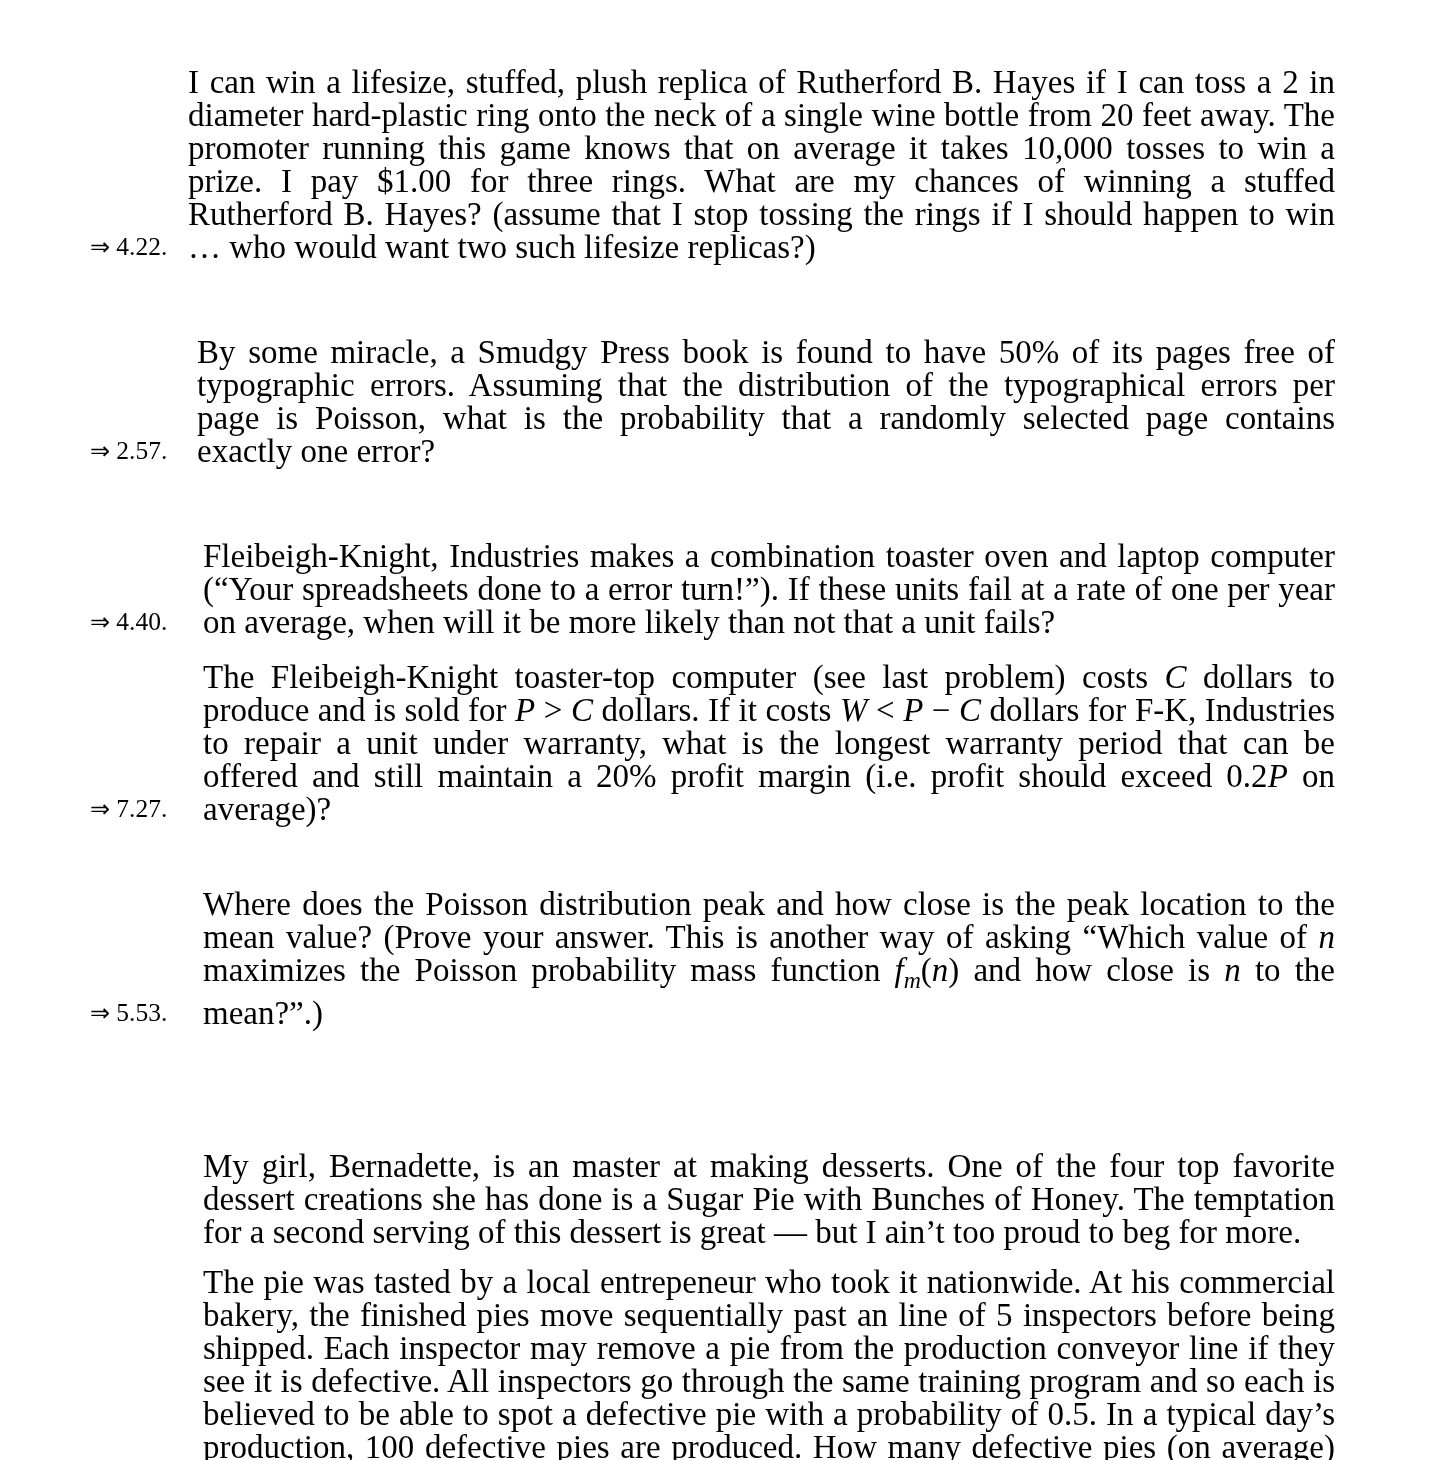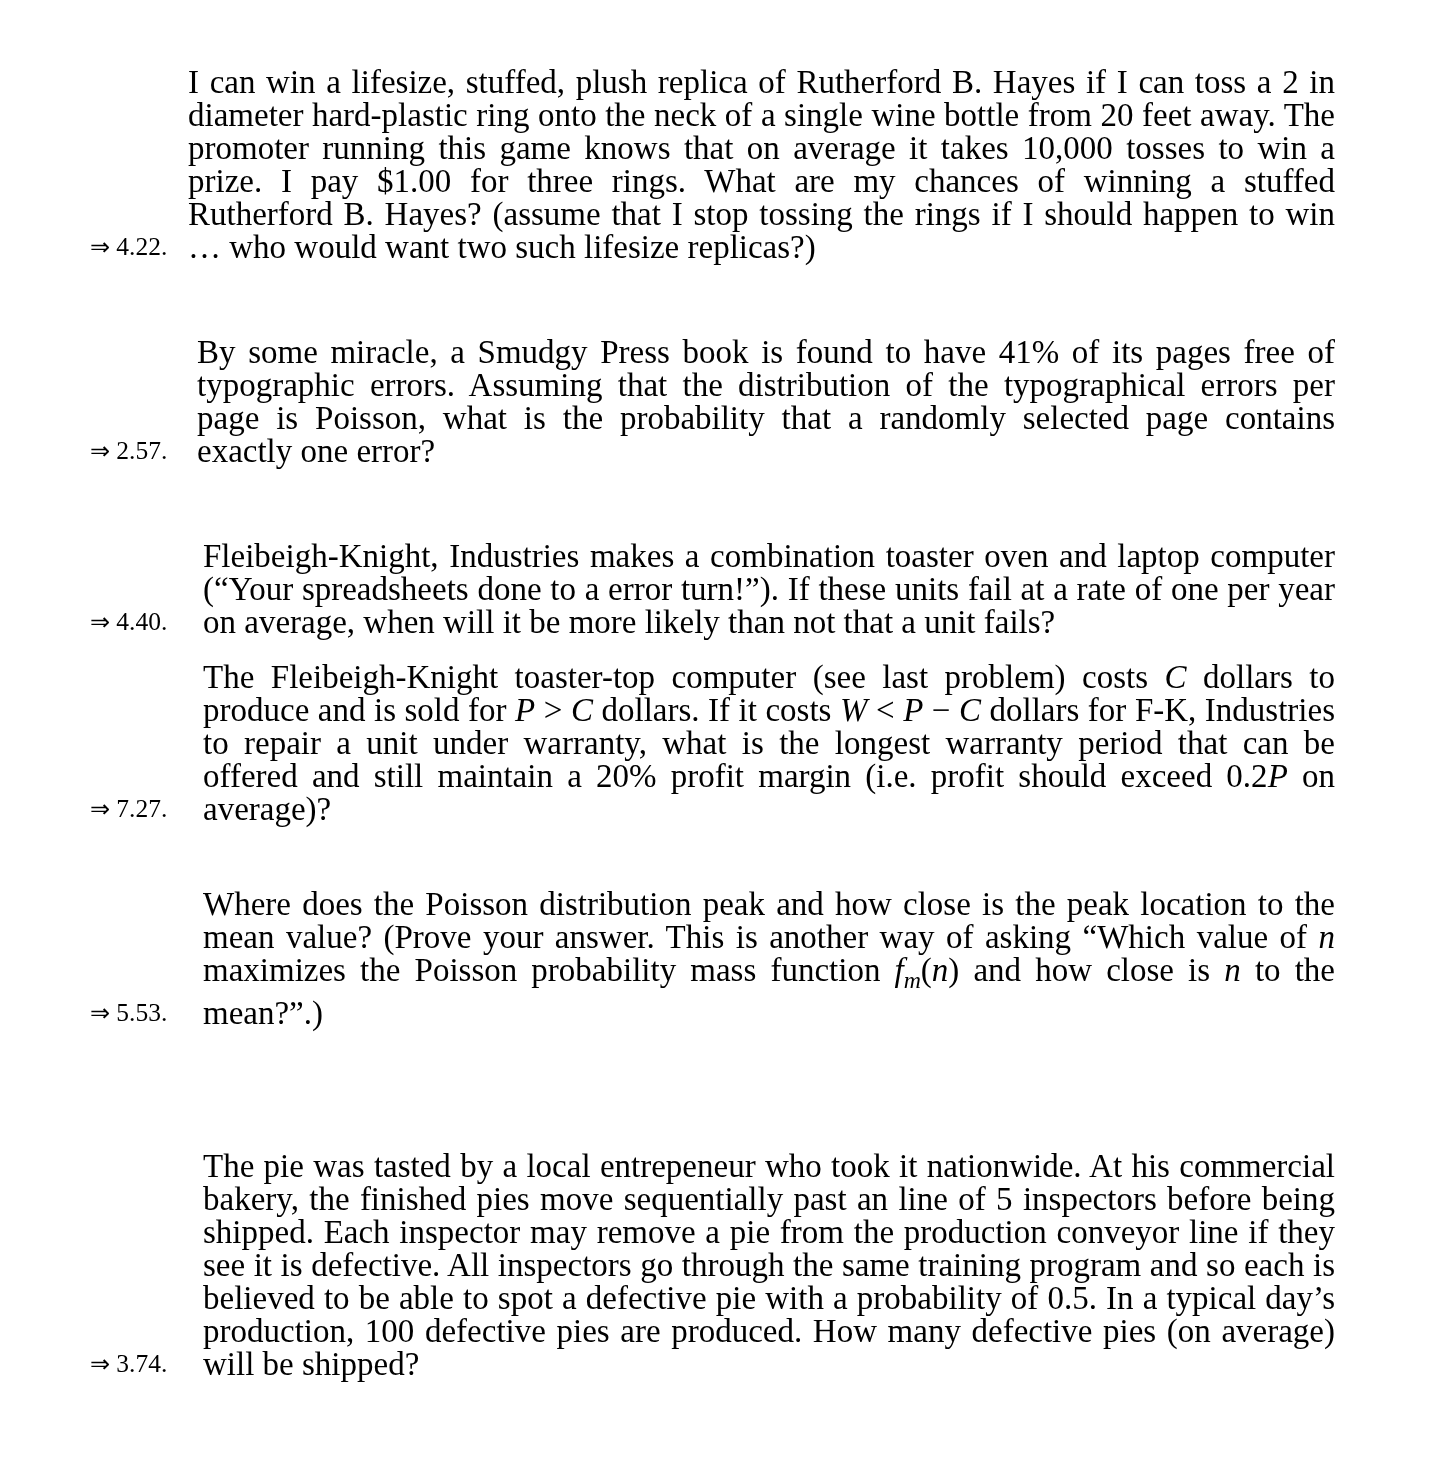--- a/index.html
+++ b/index.html
@@ -94,21 +94,21 @@
   </div>
 
   <div class="gap-a"></div>
 
   <div class="problem">
     <span class="marker w2">
       <span class="arrow">⇒</span>
       <span class="num">2.57.</span>
     </span>
     <span class="ptext">
-      <p>By some miracle, a Smudgy Press book is found to have 41% of its pages free of typographic errors. Assuming that the distribution of the typographical errors per page is Poisson, what is the probability that a randomly selected page contains exactly one error?</p>
+      <p>By some miracle, a Smudgy Press book is found to have 50% of its pages free of typographic errors. Assuming that the distribution of the typographical errors per page is Poisson, what is the probability that a randomly selected page contains exactly one error?</p>
     </span>
   </div>
 
   <div class="gap-b"></div>
 
   <div class="problem">
     <span class="marker w3">
       <span class="arrow">⇒</span>
       <span class="num">4.40.</span>
     </span>
@@ -142,17 +142,18 @@
   </div>
 
   <div class="gap-f"></div>
 
   <div class="problem">
     <span class="marker w3">
       <span class="arrow">⇒</span>
       <span class="num">3.74.</span>
     </span>
     <span class="ptext">
+      <p>My girl, Bernadette, is an master at making desserts. One of the four top favorite dessert creations she has done is a Sugar Pie with Bunches of Honey. The temptation for a second serving of this dessert is great — but I ain’t too proud to beg for more.</p>
       <p>The pie was tasted by a local entrepeneur who took it nationwide. At his commercial bakery, the finished pies move sequentially past an line of 5 inspectors before being shipped. Each inspector may remove a pie from the production conveyor line if they see it is defective. All inspectors go through the same training program and so each is believed to be able to spot a defective pie with a probability of 0.5. In a typical day’s production, 100 defective pies are produced. How many defective pies (on average) will be shipped?</p>
     </span>
   </div>
 
 </div>
 
 </body></html>

